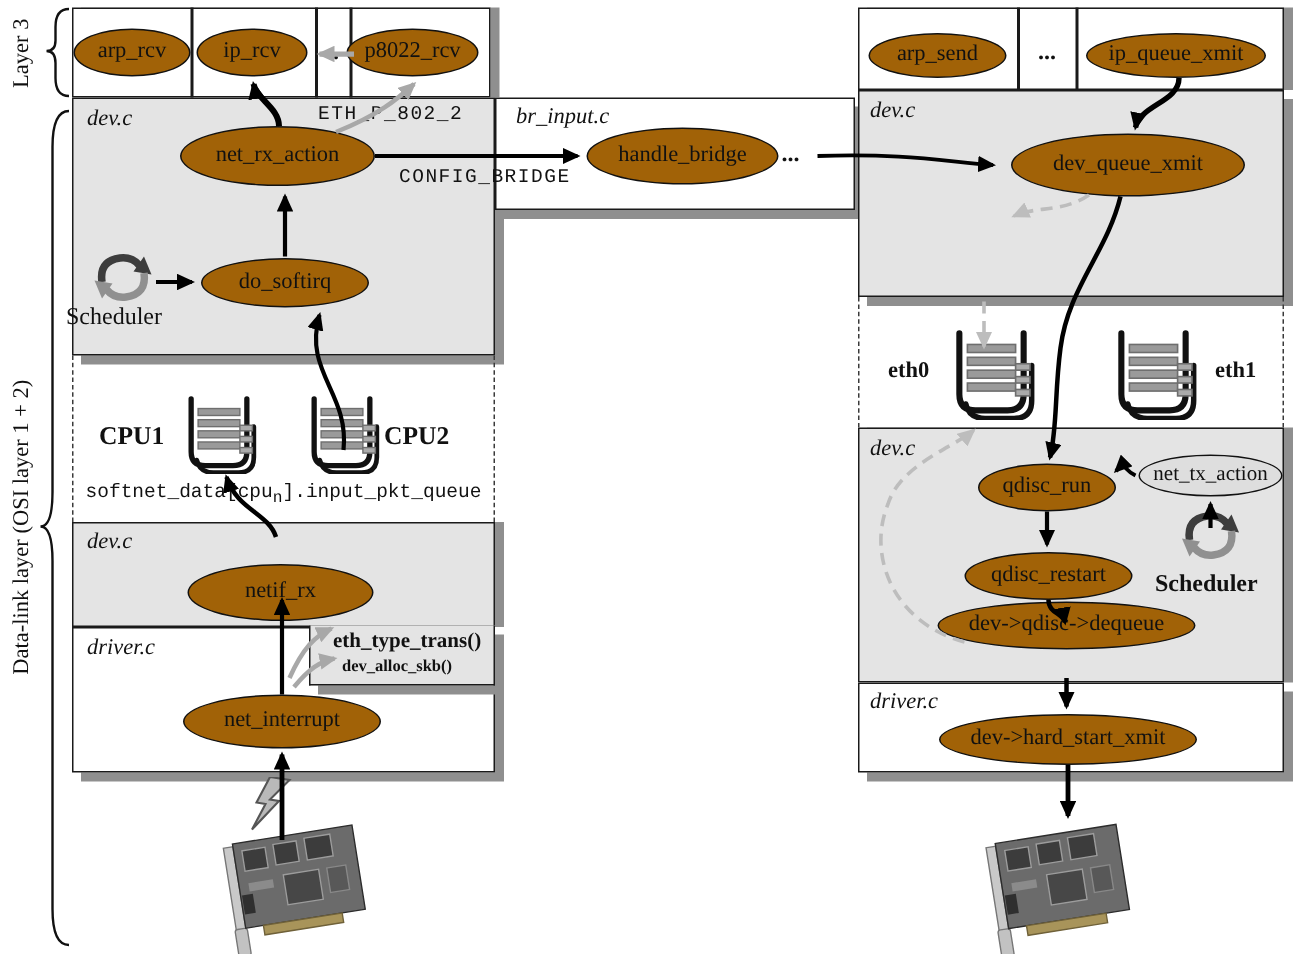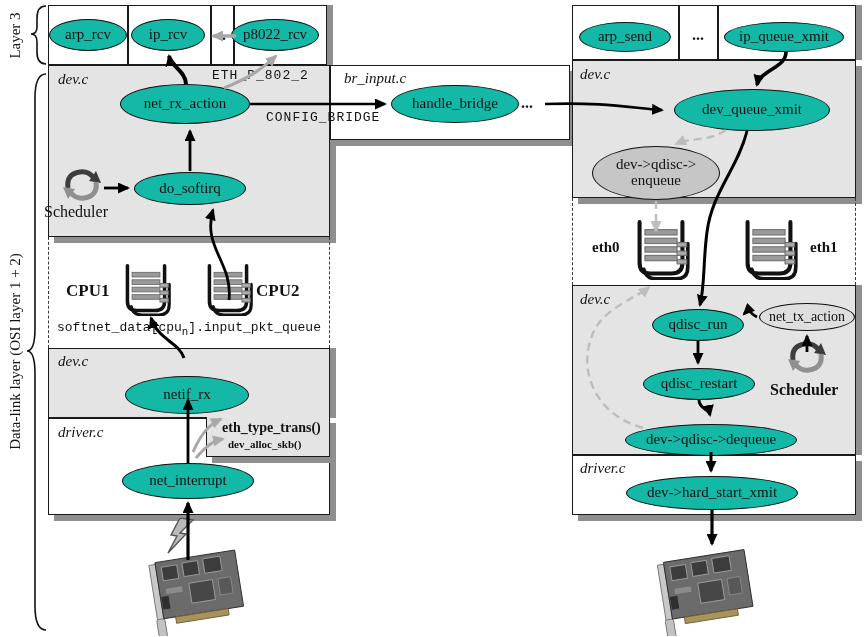--- a/index.html
+++ b/index.html
@@ -4,21 +4,21 @@
 <style>
   html,body{margin:0;padding:0;background:#fff;}
   #page{position:relative;width:864px;height:637px;background:#fff;overflow:hidden;
         font-family:"Liberation Serif",serif;color:#111;}
   .box{position:absolute;border:1.6px solid #1a1a1a;box-sizing:border-box;}
   .gbox{background:#e4e4e4;}
   .wbox{background:#ffffff;}
   .sh{box-shadow:6px 6px 0 0 #8f8f8f;}
   .shr{box-shadow:6px 0 0 0 #8f8f8f;}
   .band{position:absolute;border-left:1.6px dashed #3a3a3a;border-right:1.6px dashed #3a3a3a;box-sizing:border-box;}
-  .ell{position:absolute;border:1.6px solid #111;background:#14b8a6;border-radius:50%;
+  .ell{position:absolute;border:1.6px solid #111;background:#a16207;border-radius:50%;
        display:flex;align-items:center;justify-content:center;text-align:center;
        font-size:15px;line-height:1.05;box-sizing:border-box;}
   .lbl{position:absolute;white-space:nowrap;}
   .ital{font-style:italic;font-size:15px;}
   .mono{font-family:"Liberation Mono",monospace;font-size:13px;}
   .bold{font-weight:bold;}
   .vlab{position:absolute;display:flex;align-items:center;justify-content:center;}
   .vlab span{transform:rotate(-90deg);white-space:nowrap;font-size:15px;}
   .vdiv{position:absolute;width:2px;background:#1a1a1a;}
   svg{position:absolute;left:0;top:0;}
@@ -188,30 +188,24 @@
 
   <div class="ell" style="left:49px;top:19px;width:78px;height:32px;">arp_rcv</div>
   <div class="ell" style="left:131px;top:19px;width:74px;height:32px;">ip_rcv</div>
   <div class="ell" style="left:231px;top:19px;width:88px;height:32px;">p8022_rcv</div>
   <div class="ell" style="left:120px;top:84px;width:130px;height:40px;">net_rx_action</div>
   <div class="ell" style="left:134px;top:172px;width:112px;height:33px;">do_softirq</div>
   <div class="ell" style="left:391px;top:85px;width:128px;height:38px;">handle_bridge</div>
   <div class="ell" style="left:579px;top:22px;width:92px;height:30px;">arp_send</div>
   <div class="ell" style="left:724px;top:22px;width:120px;height:30px;">ip_queue_xmit</div>
   <div class="ell" style="left:674px;top:89px;width:156px;height:42px;">dev_queue_xmit</div>
-  <div class="ell" style="left:592px;top:146px;width:128px;height:54px;background:#c6c6c6;">
-    <div>
-        <div>dev-&gt;qdisc-&gt;</div>
-        <div>enqueue</div>
-      </div>
-  </div>
   <div class="ell" style="left:759px;top:303px;width:96px;height:28px;background:#dedede;font-size:14px;">net_tx_action</div>
   <div class="ell" style="left:652px;top:309px;width:92px;height:32px;">qdisc_run</div>
   <div class="ell" style="left:643px;top:368px;width:112px;height:32px;">qdisc_restart</div>
-  <div class="ell" style="left:625px;top:424px;width:172px;height:32px;font-family:Liberation Serif, serif;">dev-&gt;qdisc-&gt;dequeue</div>
+  <div class="ell" style="left:625px;top:401px;width:172px;height:32px;font-family:Liberation Serif, serif;">dev-&gt;qdisc-&gt;dequeue</div>
   <div class="ell" style="left:626px;top:476px;width:172px;height:34px;">dev-&gt;hard_start_xmit</div>
   <div class="ell" style="left:125px;top:376px;width:124px;height:38px;">netif_rx</div>
   <div class="ell" style="left:122px;top:463px;width:132px;height:36px;">net_interrupt</div>
 
   <svg class="toplayer" width="864" height="637">
     <defs>
       <marker id="mB" markerUnits="userSpaceOnUse" markerWidth="13" markerHeight="11" refX="10" refY="5.5" orient="auto">
         <polygon points="0,0 12,5.5 0,11" fill="#000"></polygon>
         </marker>
       <marker id="mG" markerUnits="userSpaceOnUse" markerWidth="13" markerHeight="11" refX="10" refY="5.5" orient="auto">

